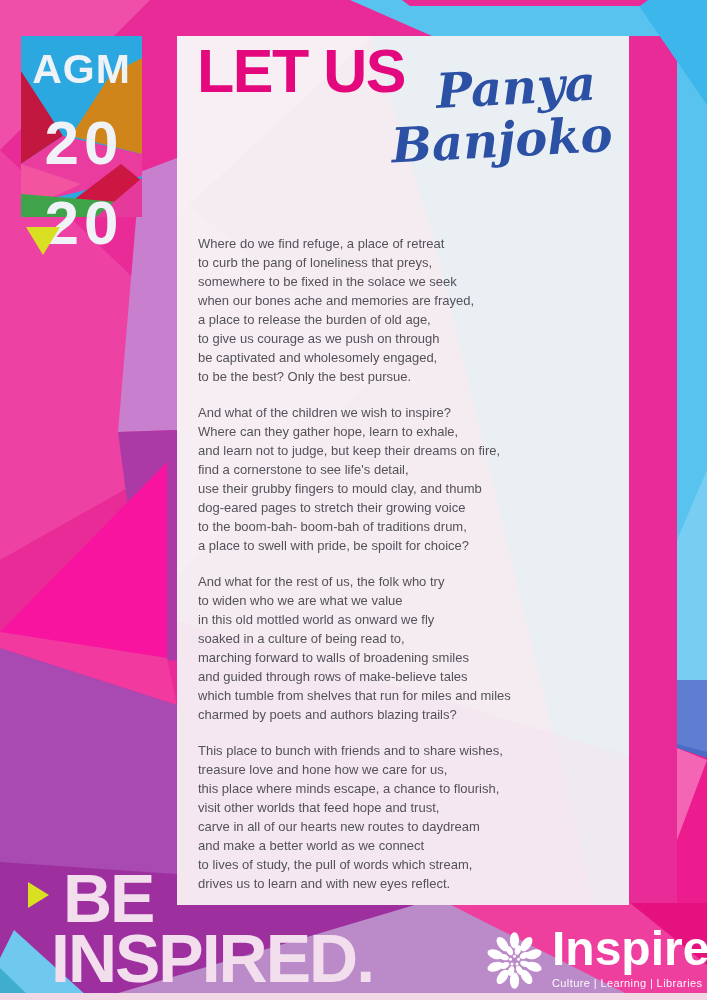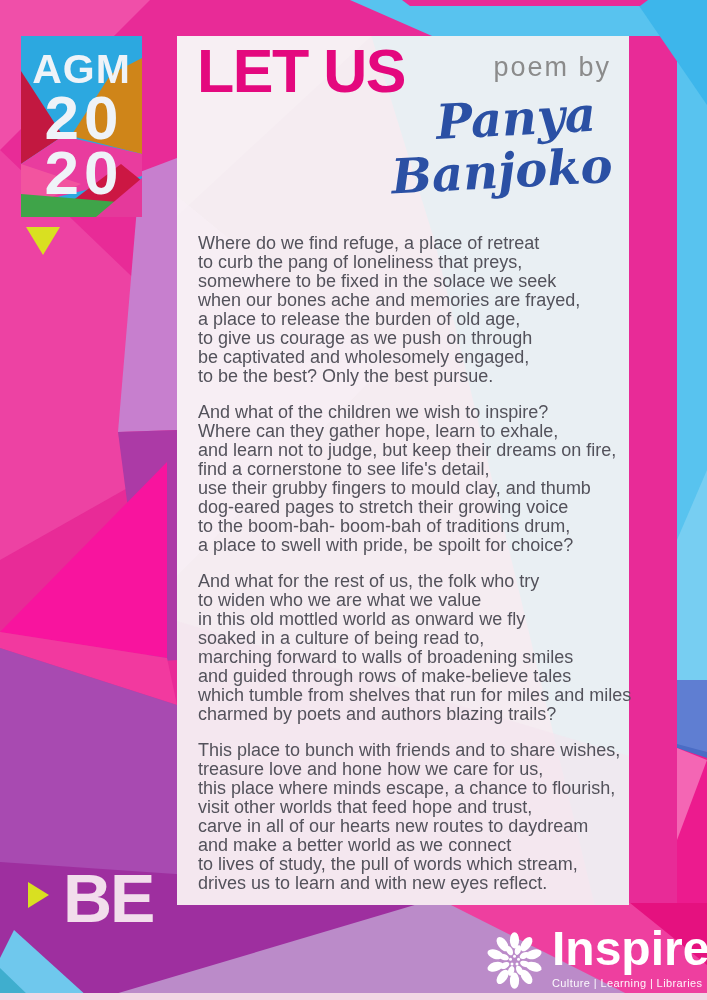--- a/index.html
+++ b/index.html
@@ -6,37 +6,37 @@
   body{
     width:707px;height:1000px;position:relative;overflow:hidden;
     font-family:"Liberation Sans","DejaVu Sans",sans-serif;
     background:#E82B97;
   }
   .bg{position:absolute;left:0;top:0;width:707px;height:1000px;display:block;}
 
   
   .badge{position:absolute;left:21px;top:36px;width:121px;height:181px;}
   .badge-art{position:absolute;left:0;top:0;width:100%;height:100%;display:block;}
-  .badge-text{position:absolute;inset:0;display:flex;flex-direction:column;align-items:center;padding-top:12px;color:#EFF3F8;font-weight:800;}
+  .badge-text{position:absolute;inset:0;display:flex;flex-direction:column;align-items:center;padding-top:12px;color:#EFF3F8;font-weight:800;gap:25px;}
   .badge-agm{font-size:41px;line-height:42px;letter-spacing:1px;}
   .badge-20{font-size:62px;line-height:55px;letter-spacing:5px;margin-left:5px;}
 
   .down-tri{position:absolute;left:26px;top:227px;width:0;height:0;
     border-left:17px solid transparent;border-right:17px solid transparent;border-top:28px solid #D9E021;}
 
   
   .card{position:absolute;left:177px;top:36px;width:452px;height:869px;background:#fef9c3;border-radius:15px;}
   .card-art{position:absolute;left:0;top:0;width:100%;height:100%;display:block;}
   .title{position:absolute;left:20px;top:6px;color:#E4087E;font-weight:800;font-size:61px;line-height:58px;letter-spacing:-1.5px;}
   .byline{position:absolute;right:18px;top:16px;width:300px;text-align:right;}
   .byline-prefix{color:#8B8B8B;font-size:27px;line-height:31px;letter-spacing:2px;}
   .author{margin-top:4px;color:#2B50A4;font-family:"DejaVu Serif",serif;font-style:italic;font-weight:bold;
     font-size:48px;line-height:52px;transform:rotate(-3deg);transform-origin:right center;}
   .author-l1{margin-right:14px;}
-  .poem{position:absolute;left:21px;top:198px;width:465px;color:#53525B;font-size:18px;line-height:19px;}
+  .poem{position:absolute;left:21px;top:198px;width:465px;color:#53525B;font-size:13px;line-height:19px;}
   .poem p{margin:0 0 17px 0;}
 
   
   .right-tri{position:absolute;left:28px;top:882px;width:0;height:0;
     border-top:13px solid transparent;border-bottom:13px solid transparent;border-left:21px solid #D9E021;}
   .be-inspired{position:absolute;left:51px;top:868px;color:#F2DEEC;font-weight:800;font-size:68px;line-height:60px;letter-spacing:-2px;}
   .be-inspired div:first-child{margin-left:12px;}
   .inspire-logo{position:absolute;left:486px;top:930px;display:flex;align-items:center;gap:9px;color:#FFFFFF;}
   .flower{width:57px;height:57px;display:block;flex:0 0 auto;}
   .brand-name{font-size:48px;font-weight:800;line-height:38px;letter-spacing:0px;}
@@ -101,38 +101,38 @@
       <polygon points="215,0 500,0 500,869 462,869 285,205" fill="#E9EFF3"></polygon>
       <polygon points="0,0 215,0 0,180" fill="#F7EFF3"></polygon>
       <polygon points="0,160 230,330 0,540" fill="#F8F0F5" opacity="0.7"></polygon>
       <polygon points="0,585 500,720 500,869 0,869" fill="#F3E4EE" opacity="0.6"></polygon>
     </svg>
     <div class="title">
       <div>LET US</div>
     </div>
     <div class="byline">
       <div class="byline-prefix">
-        <div>poem by</div>
       </div>
       <div class="author">
         <div class="author-l1">Panya</div>
         <div class="author-l2">Banjoko</div>
       </div>
     </div>
     <div class="poem">
         <p>Where do we find refuge, a place of retreat<br>to curb the pang of loneliness that preys,<br>somewhere to be fixed in the solace we seek<br>when our bones ache and memories are frayed,<br>a place to release the burden of old age,<br>to give us courage as we push on through<br>be captivated and wholesomely engaged,<br>to be the best? Only the best pursue.</p>
         <p>And what of the children we wish to inspire?<br>Where can they gather hope, learn to exhale,<br>and learn not to judge, but keep their dreams on fire,<br>find a cornerstone to see life's detail,<br>use their grubby fingers to mould clay, and thumb<br>dog-eared pages to stretch their growing voice<br>to the boom-bah- boom-bah of traditions drum,<br>a place to swell with pride, be spoilt for choice?</p>
         <p>And what for the rest of us, the folk who try<br>to widen who we are what we value<br>in this old mottled world as onward we fly<br>soaked in a culture of being read to,<br>marching forward to walls of broadening smiles<br>and guided through rows of make-believe tales<br>which tumble from shelves that run for miles and miles<br>charmed by poets and authors blazing trails?</p>
         <p>This place to bunch with friends and to share wishes,<br>treasure love and hone how we care for us,<br>this place where minds escape, a chance to flourish,<br>visit other worlds that feed hope and trust,<br>carve in all of our hearts new routes to daydream<br>and make a better world as we connect<br>to lives of study, the pull of words which stream,<br>drives us to learn and with new eyes reflect.</p>
       </div>
   </div>
 
   <div class="right-tri"></div>
   <div class="be-inspired">
     <div>BE</div>
+    <div>INSPIRED.</div>
   </div>
 
   <div class="inspire-logo">
     <svg class="flower" viewBox="0 0 57 57">
       <g fill="#FFFFFF">
         <ellipse cx="28.5" cy="8.3" rx="4.6" ry="8.1"></ellipse>
         <ellipse cx="28.5" cy="8.3" rx="4.6" ry="8.1" transform="rotate(36 28.5 28.5)"></ellipse>
         <ellipse cx="28.5" cy="8.3" rx="4.6" ry="8.1" transform="rotate(72 28.5 28.5)"></ellipse>
         <ellipse cx="28.5" cy="8.3" rx="4.6" ry="8.1" transform="rotate(108 28.5 28.5)"></ellipse>
         <ellipse cx="28.5" cy="8.3" rx="4.6" ry="8.1" transform="rotate(144 28.5 28.5)"></ellipse>

